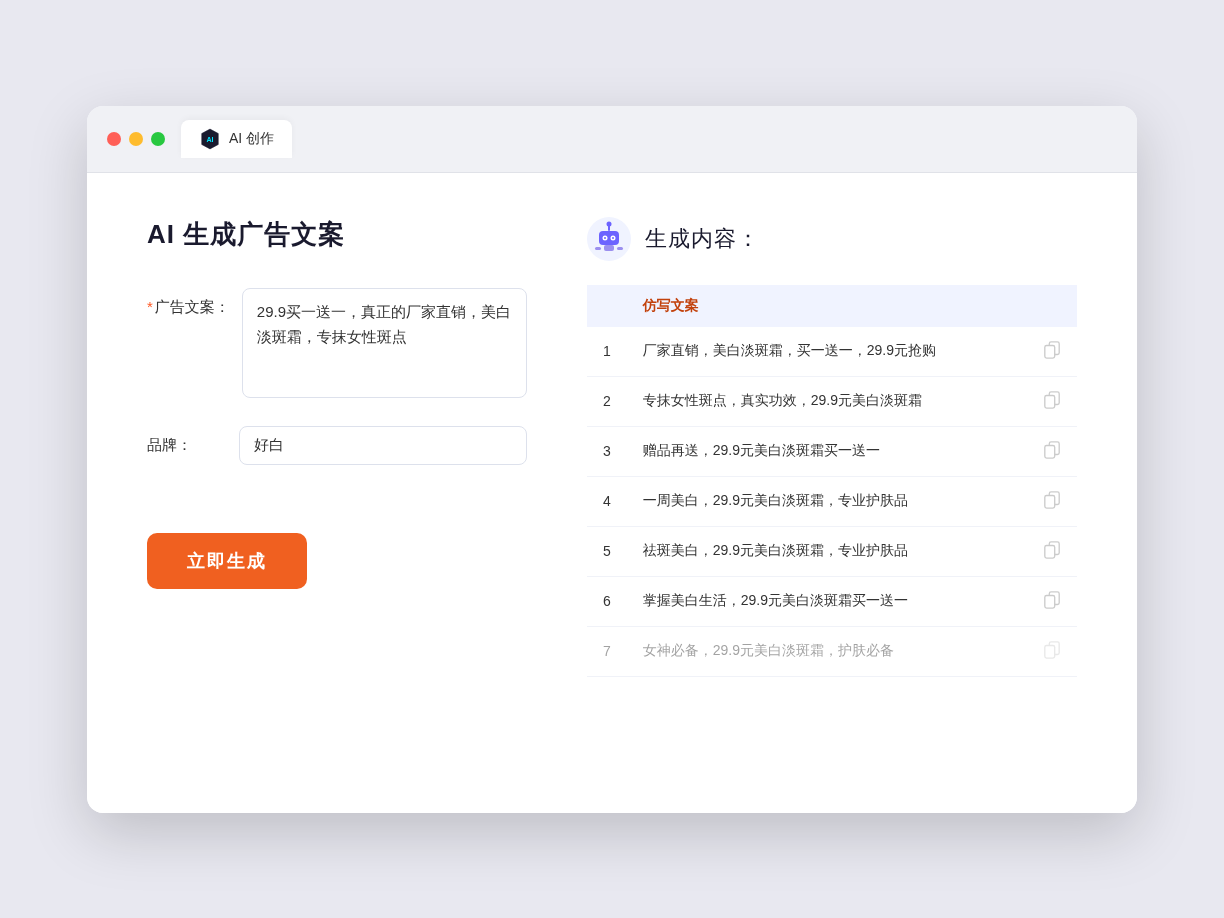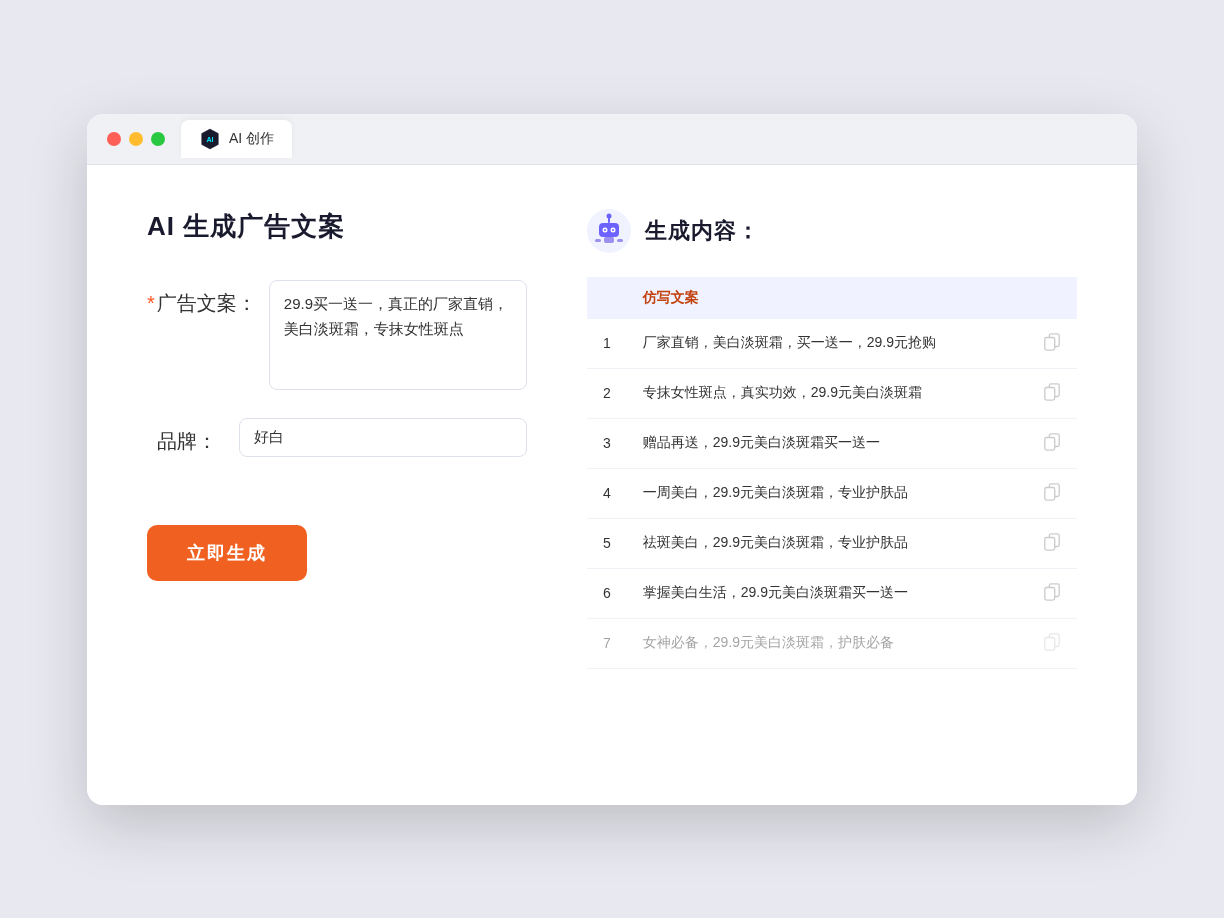--- a/index.html
+++ b/index.html
@@ -16,21 +16,21 @@
     .browser-window {
       width: 1050px;
       background: #f4f6fa;
       border-radius: 16px;
       box-shadow: 0 20px 60px rgba(0,0,0,0.18);
       overflow: hidden;
     }
 
     .title-bar {
       background: #f0f1f5;
-      padding: 6px 20px;
+      padding: 14px 20px;
       display: flex;
       align-items: center;
       gap: 16px;
       border-bottom: 1px solid #e0e2e8;
     }
 
     .traffic-lights {
       display: flex;
       gap: 8px;
     }
@@ -85,26 +85,26 @@
     }
 
     .form-group {
       display: flex;
       align-items: flex-start;
       margin-bottom: 28px;
       gap: 12px;
     }
 
     .form-label {
-      font-size: 20px;
+      font-size: 15px;
       color: #333;
       white-space: nowrap;
       padding-top: 10px;
       min-width: 80px;
-      text-align: center;
+      text-align: left;
     }
 
     .required-star {
       color: #ff5722;
       margin-right: 2px;
     }
 
     .form-input {
       flex: 1;
       border: 1.5px solid #dde1ec;
@@ -150,21 +150,21 @@
       margin-bottom: 24px;
     }
 
     .robot-icon {
       width: 44px;
       height: 44px;
     }
 
     .result-title {
       font-size: 22px;
-      font-weight: 700;
+      font-weight: 400;
       color: #1a1a2e;
       letter-spacing: 1px;
     }
 
     .result-table {
       width: 100%;
       border-collapse: collapse;
     }
 
     .result-table thead tr {

